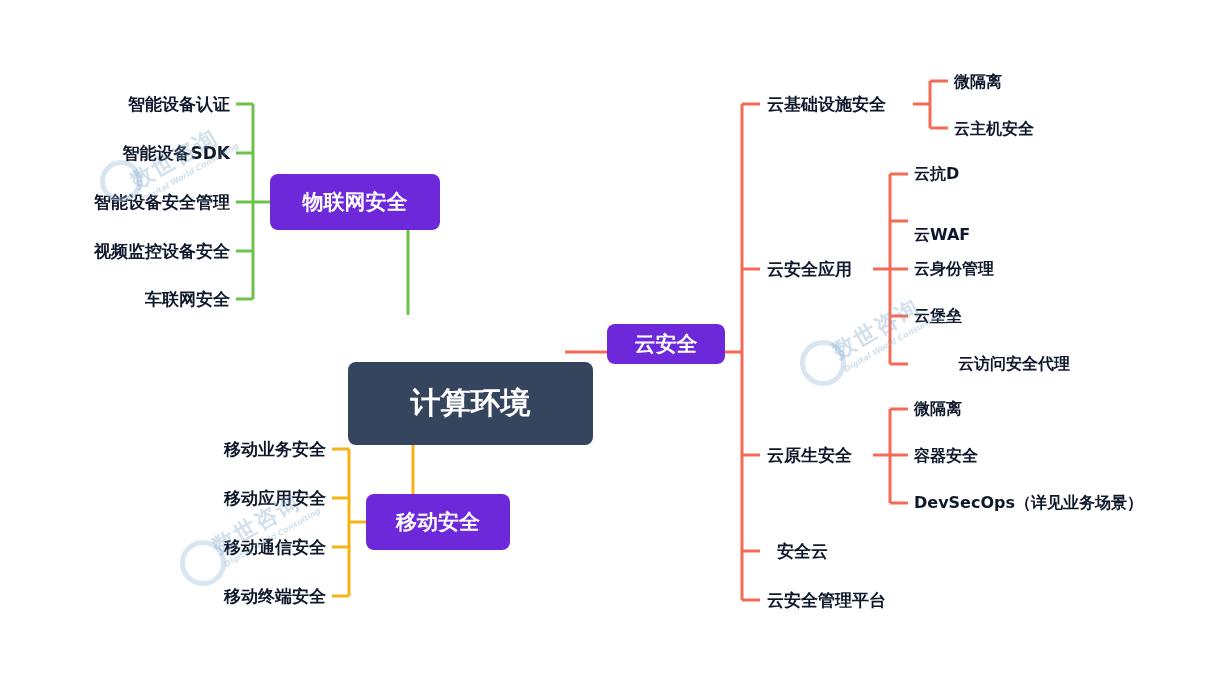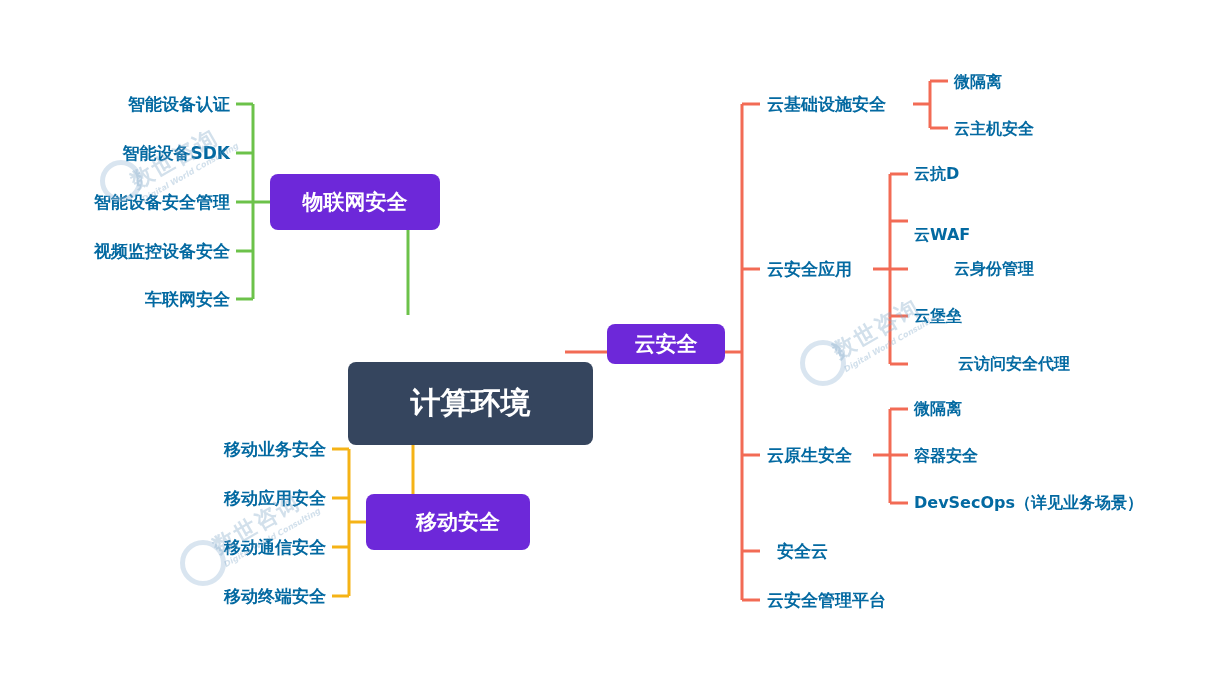--- a/index.html
+++ b/index.html
@@ -2,21 +2,21 @@
 <html><head>
 <meta charset="utf-8">
 <style>
   html, body { margin:0; padding:0; }
   body { width:1223px; height:682px; background:#ffffff; position:relative; overflow:hidden;
          font-family:"DejaVu Sans","Liberation Sans",sans-serif; }
   svg.lines { position:absolute; left:0; top:0; width:1223px; height:682px; }
   .node { position:absolute; color:#ffffff; font-weight:bold; display:flex; align-items:center; justify-content:center; border-radius:8px; }
   .root { left:348px; top:315px; width:245px; height:83px; background:#35455e; font-size:30px;margin-top:47px; }
   .main { background:#6d28d9; font-size:21px; }
-  .leaf { position:absolute; color:#0369a1; font-weight:bold; font-size:17px; white-space:nowrap; line-height:22px; }
+  .leaf { position:absolute; color:#0f172a; font-weight:bold; font-size:17px; white-space:nowrap; line-height:22px; }
   .leaf.r { text-align:right; }
   .wm { position:absolute; color:#7fa7c8; opacity:0.35; font-weight:bold; pointer-events:none; transform:rotate(-30deg); }
   .wm .big { font-size:22px; letter-spacing:2px; }
   .wm .small { font-size:8px; font-style:italic; }
   .wm-circle { position:absolute; border:5px solid #9fbfd9; border-radius:50%; opacity:0.4; }
 </style>
 </head>
 <body>
 
 <svg class="lines">
@@ -72,21 +72,21 @@
     <line x1="890" y1="503" x2="908" y2="503"></line>
   </g>
 </svg>
 
 <div class="node root">
     <span>计算环境</span>
   </div>
 <div class="node main" style="left:270px;top:174px;width:170px;height:56px;">
     <span>物联网安全</span>
   </div>
-<div class="node main" style="left:366px;top:494px;width:144px;height:56px;padding-left:20px;">
+<div class="node main" style="left:366px;top:494px;width:144px;height:56px;">
     <span>移动安全</span>
   </div>
 <div class="node main" style="left:607px;top:324px;width:118px;height:40px;">
     <span>云安全</span>
   </div>
 
 <div class="leaf r" style="right:993px;top:93px;">智能设备认证</div>
 <div class="leaf r" style="right:993px;top:142px;">智能设备SDK</div>
 <div class="leaf r" style="right:993px;top:191px;">智能设备安全管理</div>
 <div class="leaf r" style="right:993px;top:240px;">视频监控设备安全</div>
@@ -101,21 +101,21 @@
 <div class="leaf" style="left:767px;top:258px;">云安全应用</div>
 <div class="leaf" style="left:767px;top:444px;">云原生安全</div>
 <div class="leaf" style="left:777px;top:540px;">安全云</div>
 <div class="leaf" style="left:767px;top:589px;">云安全管理平台</div>
 
 <div class="leaf" style="left:954px;top:71px;font-size:16px;">微隔离</div>
 <div class="leaf" style="left:954px;top:118px;font-size:16px;">云主机安全</div>
 
 <div class="leaf" style="left:914px;top:163px;font-size:16px;">云抗D</div>
 <div class="leaf" style="left:914px;top:224px;font-size:16px;">云WAF</div>
-<div class="leaf" style="left:914px;top:258px;font-size:16px;margin-left:40px;">云身份管理</div>
+<div class="leaf" style="left:914px;top:258px;font-size:16px;">云身份管理</div>
 <div class="leaf" style="left:914px;top:305px;font-size:16px;">云堡垒</div>
 <div class="leaf" style="left:914px;top:353px;font-size:16px;margin-left:44px;">云访问安全代理</div>
 
 <div class="leaf" style="left:914px;top:398px;font-size:16px;">微隔离</div>
 <div class="leaf" style="left:914px;top:445px;font-size:16px;">容器安全</div>
 <div class="leaf" style="left:914px;top:492px;font-size:16px;">DevSecOps（详见业务场景）</div>
 
 <div class="wm-circle" style="left:100px;top:160px;width:32px;height:32px;"></div>
 <div class="wm" style="left:128px;top:140px;">
   <div class="big">数世咨询</div>

